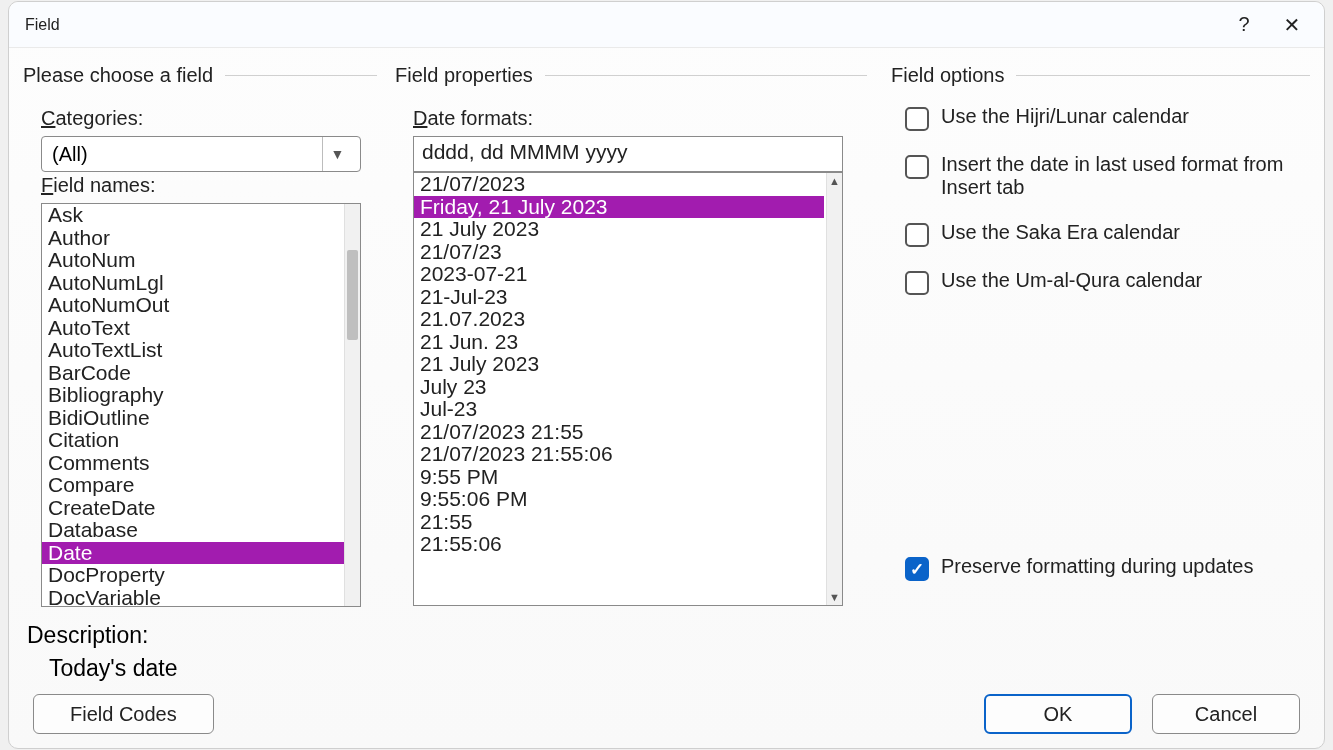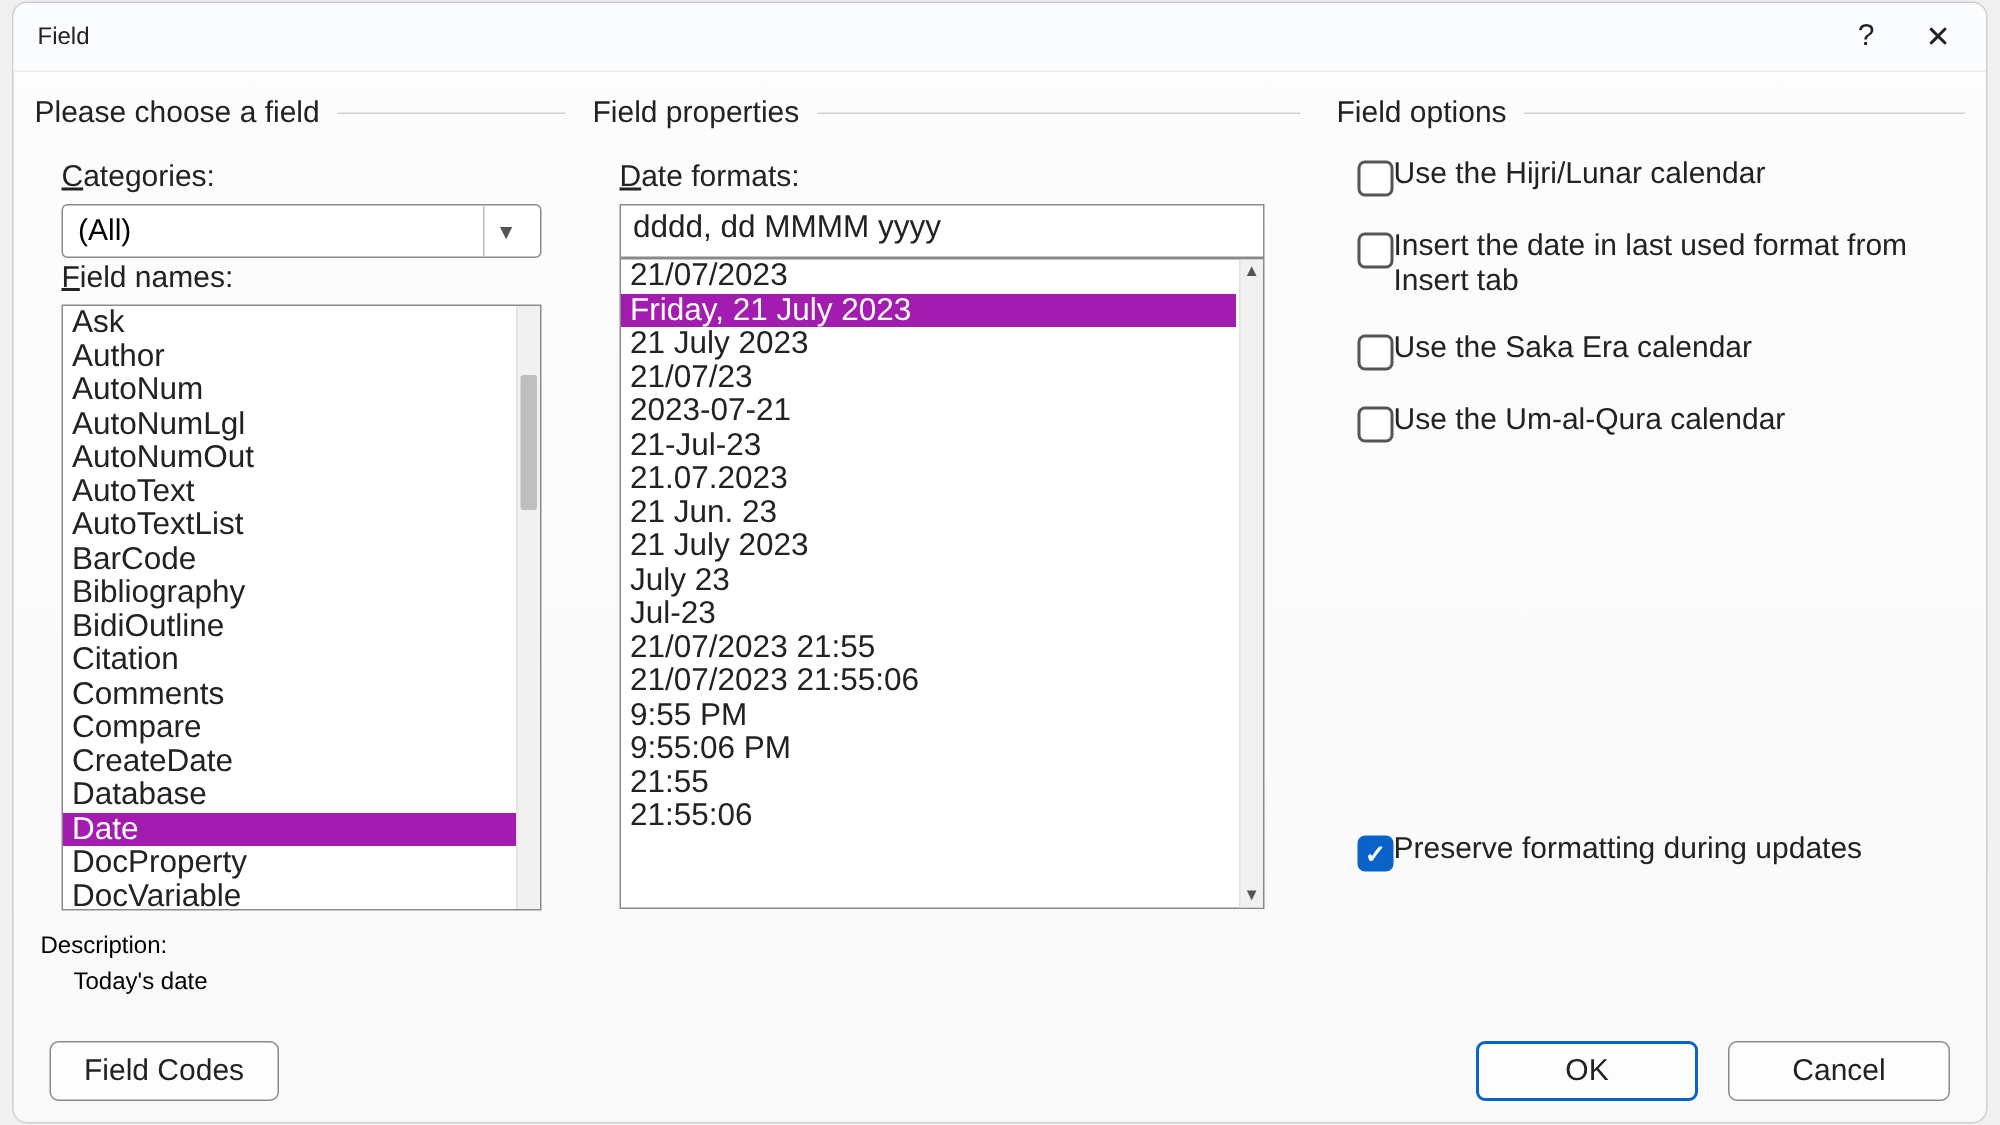--- a/index.html
+++ b/index.html
@@ -42,32 +42,32 @@
   .li { font-size: 21px; color:#222; padding: 0 6px; line-height: 22.5px; white-space:nowrap; }
   .li.selected { background:#a21caf; color:#fff; }
   .scrollbar { position:absolute; right:0; top:0; bottom:0; width:16px; background:#f1f1f1; border-left:1px solid #e0e0e0;}
   .thumb { position:absolute; left:2px; right:2px; background:#bfbfbf; border-radius:2px; }
   .scroll-arrow { position:absolute; left:0; right:0; height:16px; display:flex; align-items:center; justify-content:center; font-size:11px; color:#555; }
   .textbox {
     margin: 0 0 0 18px; width: 430px; height:36px; border:1px solid #8a8a8a; background:#fff;
     font-size:21px; color:#222; padding: 3px 8px;
   }
   #formats-list { width: 430px; margin-top: 0; }
-  .checkbox-row { display:flex; align-items:flex-start; gap:0; margin: 0 0 22px 14px; font-size:20px; color:#222; }
+  .checkbox-row { display:flex; align-items:flex-start; gap:12px; margin: 0 0 22px 14px; font-size:20px; color:#222; }
   .cb {
     width:24px; height:24px; border:2px solid #555; border-radius:5px; background:#fff; flex-shrink:0;
     display:flex; align-items:center; justify-content:center; margin-top:2px;
   }
   .cb.checked { background:#0a63c9; border-color:#0a63c9; color:#fff; }
   .cb.checked::after { content:"✓"; font-size:17px; line-height:1; font-weight:bold; }
-  .desc-block { position:absolute; left:18px; top: 620px; font-size:16px; }
+  .desc-block { position:absolute; left:18px; top: 620px; font-size:23px; }
   .desc-block .dv { margin-left: 22px; margin-top: 6px; }
   .footer { position:absolute; left:0; right:0; bottom:14px; display:flex; align-items:center; padding:0 24px; }
   .btn {
-    height:40px; padding:0 22px; border:1px solid #8a8a8a; border-radius:6px; background:#fdfdfd;
+    height:40px; padding:0 36px; border:1px solid #8a8a8a; border-radius:6px; background:#fdfdfd;
     font-size:20px; color:#222; display:flex; align-items:center; justify-content:center;
   }
   .btn.primary { border:2px solid #0a63c9; }
   .footer .spacer { flex:1; }
   .footer .btn { min-width: 148px; margin-left: 20px; }
   #field-codes-btn { margin-left: 0; min-width: 152px; }
 </style>
 </head>
 <body>
 

